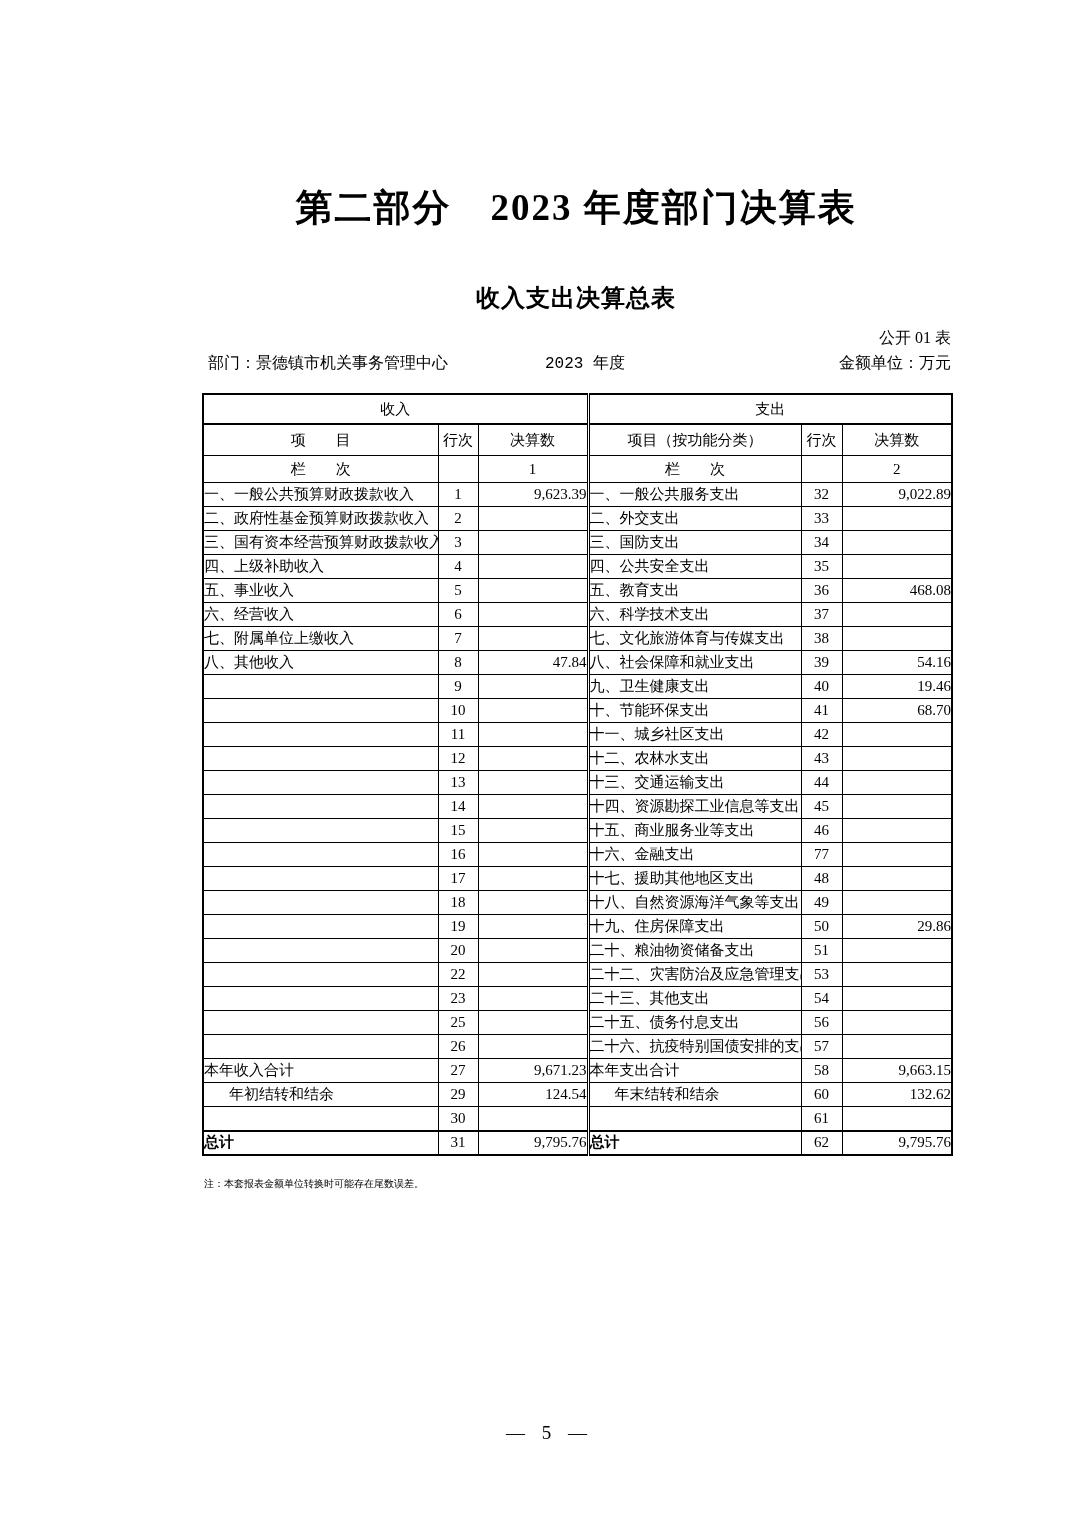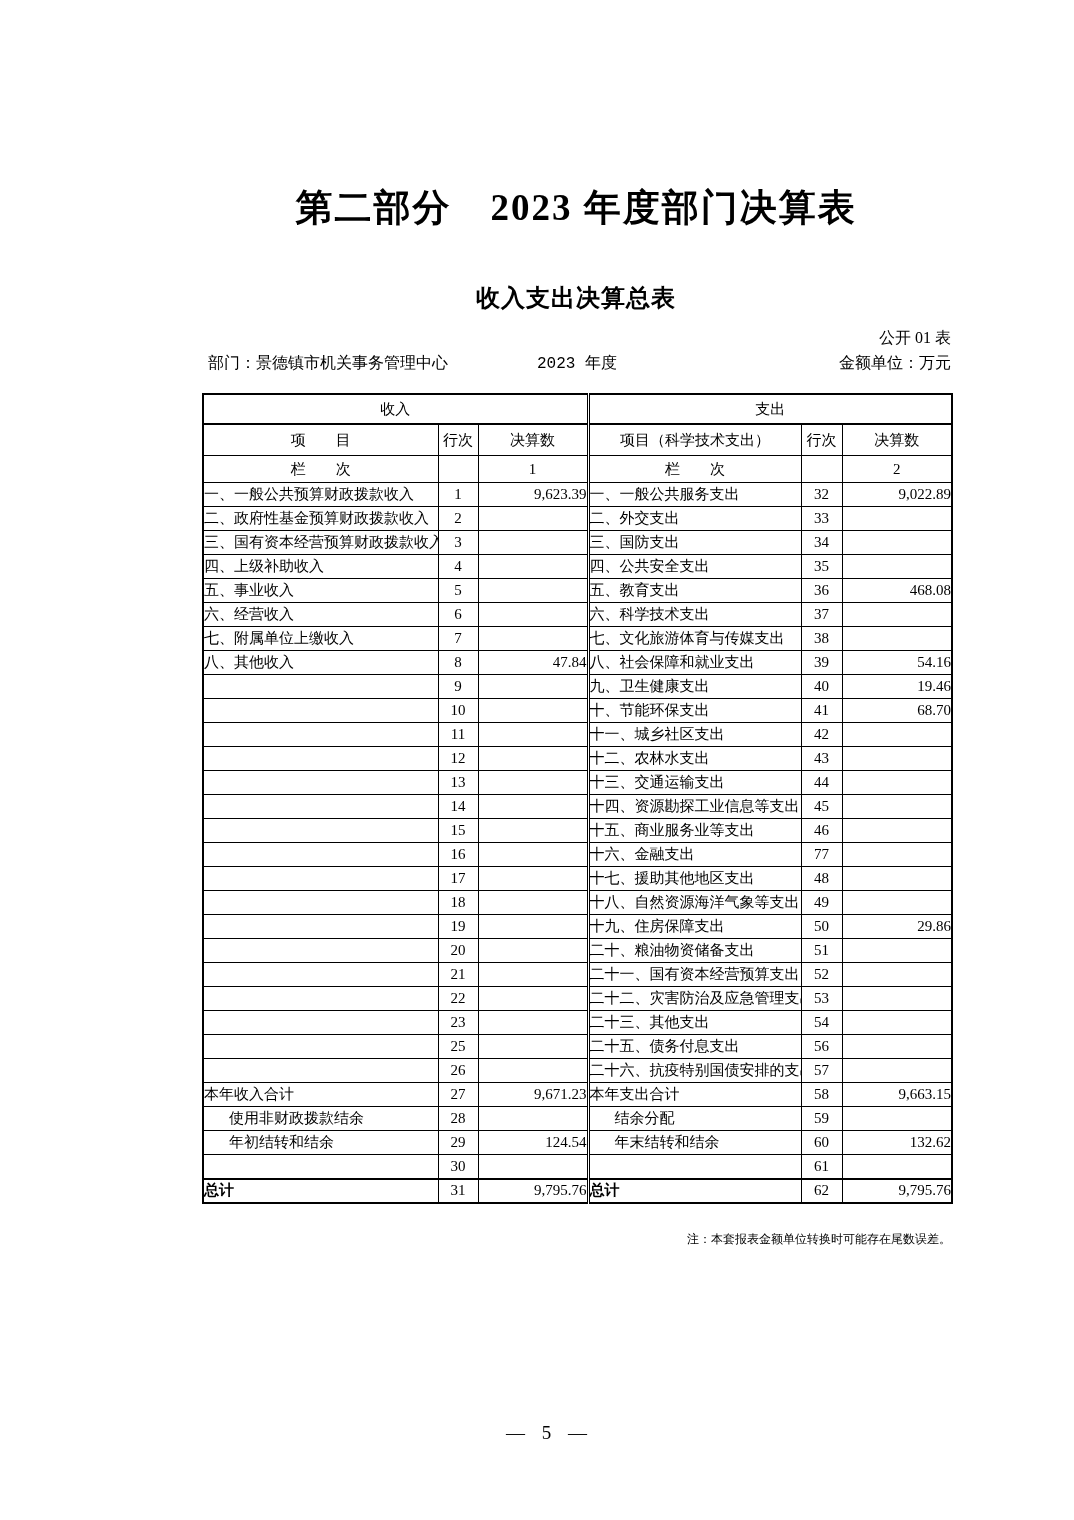--- a/index.html
+++ b/index.html
@@ -18,42 +18,42 @@
     font-size:24px;font-weight:bold;letter-spacing:1px;
   }
   .content{width:749px;margin-left:163px;}
   .table-code{
     text-align:right;font-size:16px;margin-top:13px;height:22px;line-height:22px;
   }
   .meta-row{
     position:relative;font-size:16px;height:26px;line-height:26px;margin-top:2px;font-family:Liberation Mono, monospace;
   }
   .meta-dept{position:absolute;left:6px;top:0;}
-  .meta-year{position:absolute;left:335px;top:0;}
+  .meta-year{position:absolute;left:343px;top:0;}
   .meta-unit{position:absolute;right:0;top:0;}
   table.budget{
     border-collapse:collapse;table-layout:fixed;width:749px;margin-top:16px;
     border:2px solid #000;
   }
   table.budget th, table.budget td{
     border:1px solid #000;padding:0;font-size:15px;font-weight:normal;
     overflow:hidden;white-space:nowrap;
   }
   tr.h1 th{height:28px;border-bottom:2px solid #000;text-align:center;}
   tr.h2 th{height:30px;text-align:center;}
   tr.h3 th{height:26px;text-align:center;}
   tbody tr{height:24px;}
   td.item{text-align:left;padding-left:9px;}
   td.item.indent{padding-left:25px;}
   td.item.total{padding-left:0;font-weight:bold;}
   td.rowno{text-align:center;}
   td.val{text-align:right;padding-right:7px;border-left:2px solid #000;}
   .mid{border-left:3px double #000 !important;}
   tr.total-row td{border-top:2px solid #000;}
-  .note{font-size:12px;margin-top:27px;padding-left:2px;text-align:right;}
+  .note{font-size:10px;margin-top:21px;padding-left:2px;}
   .pageno{
     position:absolute;left:0;right:14px;bottom:76px;text-align:center;
     font-size:19px;letter-spacing:6px;
   }
 </style>
 </head>
 <body>
 
 <div class="page">
   <h1 class="title">第二部分　2023 年度部门决算表</h1>
@@ -79,21 +79,21 @@
       </colgroup>
       <thead>
         <tr class="h1">
           <th colspan="3">收入</th>
           <th colspan="3" class="mid">支出</th>
         </tr>
         <tr class="h2">
           <th>项　　目</th>
           <th>行次</th>
           <th class="val-h">决算数</th>
-          <th class="mid">项目（科学技术支出）</th>
+          <th class="mid">项目（按功能分类）</th>
           <th>行次</th>
           <th>决算数</th>
         </tr>
         <tr class="h3">
           <th>栏　　次</th>
           <th></th>
           <th>1</th>
           <th class="mid">栏　　次</th>
           <th></th>
           <th>2</th>
@@ -255,28 +255,20 @@
           <tr>
             <td class="item"></td>
             <td class="rowno">20</td>
             <td class="val"></td>
             <td class="item mid">二十、粮油物资储备支出</td>
             <td class="rowno">51</td>
             <td class="val"></td>
           </tr>
           <tr>
             <td class="item"></td>
-            <td class="rowno">21</td>
-            <td class="val"></td>
-            <td class="item mid">二十一、国有资本经营预算支出</td>
-            <td class="rowno">52</td>
-            <td class="val"></td>
-          </tr>
-          <tr>
-            <td class="item"></td>
             <td class="rowno">22</td>
             <td class="val"></td>
             <td class="item mid">二十二、灾害防治及应急管理支出</td>
             <td class="rowno">53</td>
             <td class="val"></td>
           </tr>
           <tr>
             <td class="item"></td>
             <td class="rowno">23</td>
             <td class="val"></td>
@@ -300,28 +292,20 @@
             <td class="rowno">57</td>
             <td class="val"></td>
           </tr>
           <tr>
             <td class="item">本年收入合计</td>
             <td class="rowno">27</td>
             <td class="val">9,671.23</td>
             <td class="item mid">本年支出合计</td>
             <td class="rowno">58</td>
             <td class="val">9,663.15</td>
-          </tr>
-          <tr>
-            <td class="item indent">使用非财政拨款结余</td>
-            <td class="rowno">28</td>
-            <td class="val"></td>
-            <td class="item mid indent">结余分配</td>
-            <td class="rowno">59</td>
-            <td class="val"></td>
           </tr>
           <tr>
             <td class="item indent">年初结转和结余</td>
             <td class="rowno">29</td>
             <td class="val">124.54</td>
             <td class="item mid indent">年末结转和结余</td>
             <td class="rowno">60</td>
             <td class="val">132.62</td>
           </tr>
           <tr>

